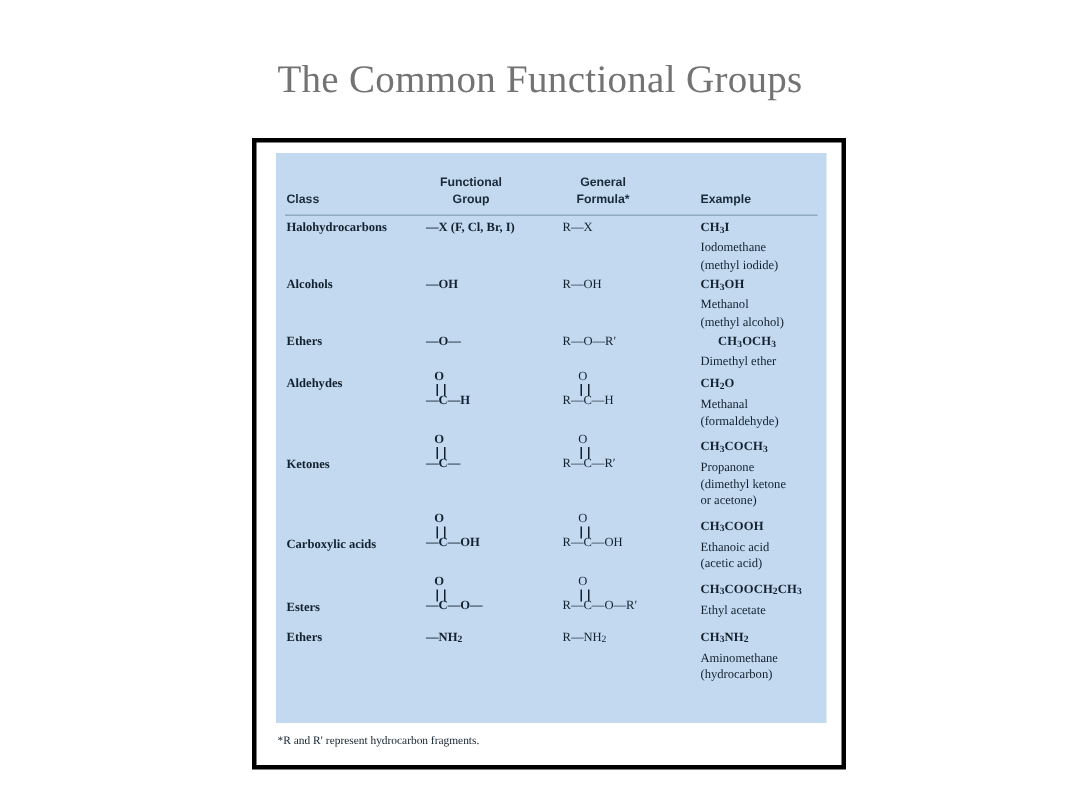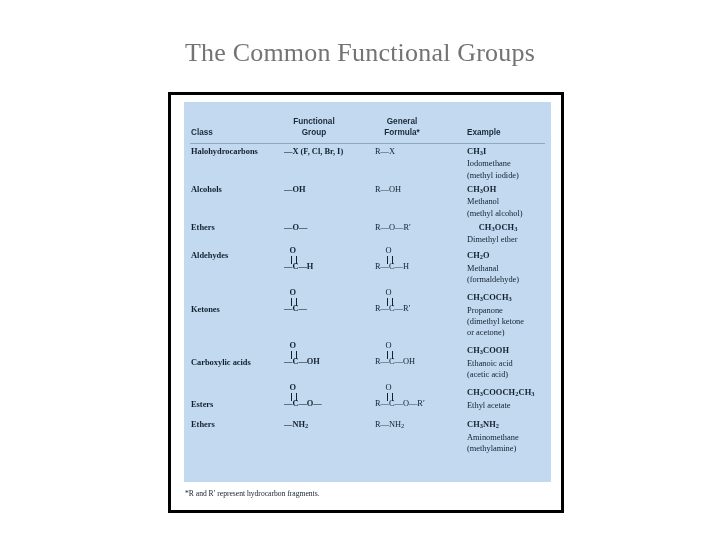--- a/index.html
+++ b/index.html
@@ -246,21 +246,21 @@
             <div>Ethyl acetate</div>
           </div>
         </div>
         <div class="row" style="height: 37.9px;">
           <div class="cell cell-class" style="top:0px">Ethers</div>
           <div class="cell cell-fg" style="top:0px">—NH<sub>2</sub></div>
           <div class="cell cell-gf" style="top:0px">R—NH<sub>2</sub></div>
           <div class="cell cell-ex" style="top:0px">
             <div class="formula">CH<sub>3</sub>NH<sub>2</sub></div>
             <div>Aminomethane</div>
-            <div>(methylamine)</div>
+            <div>(hydrocarbon)</div>
           </div>
         </div>
       </div>
 
   </div>
 
   <div id="footnote">*R and R′ represent hydrocarbon fragments.</div>
 
 </div>
 

